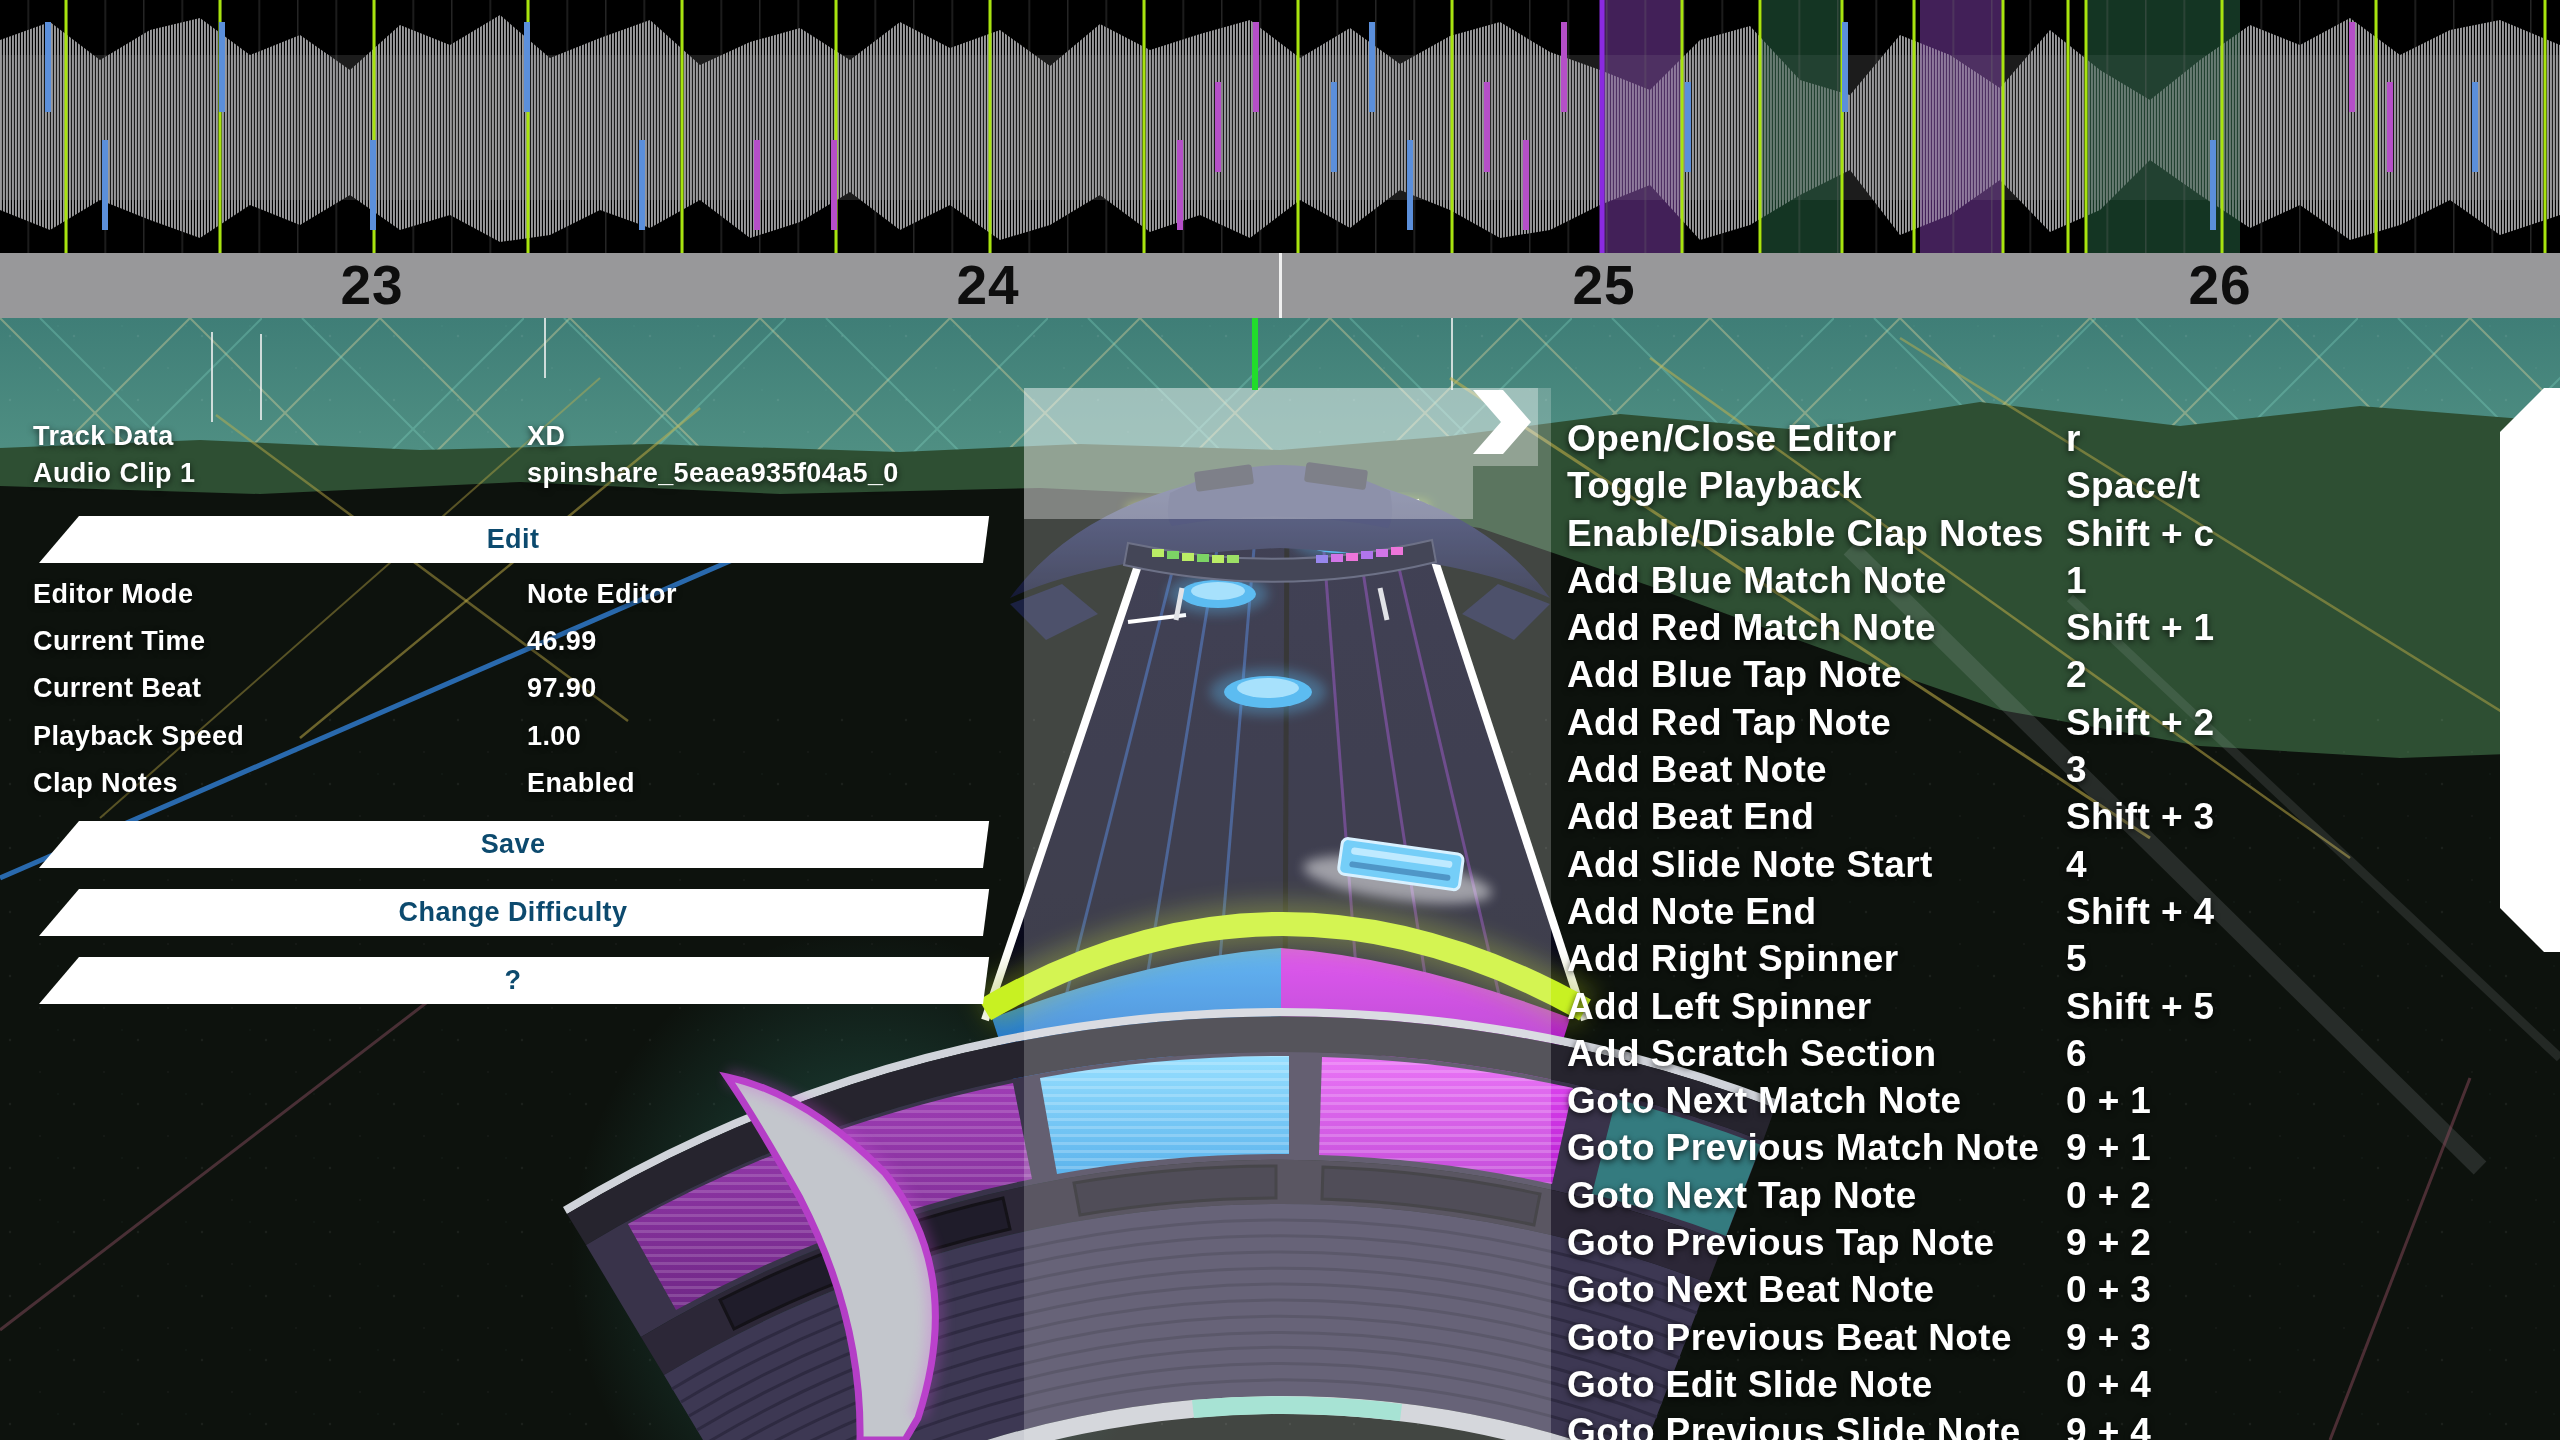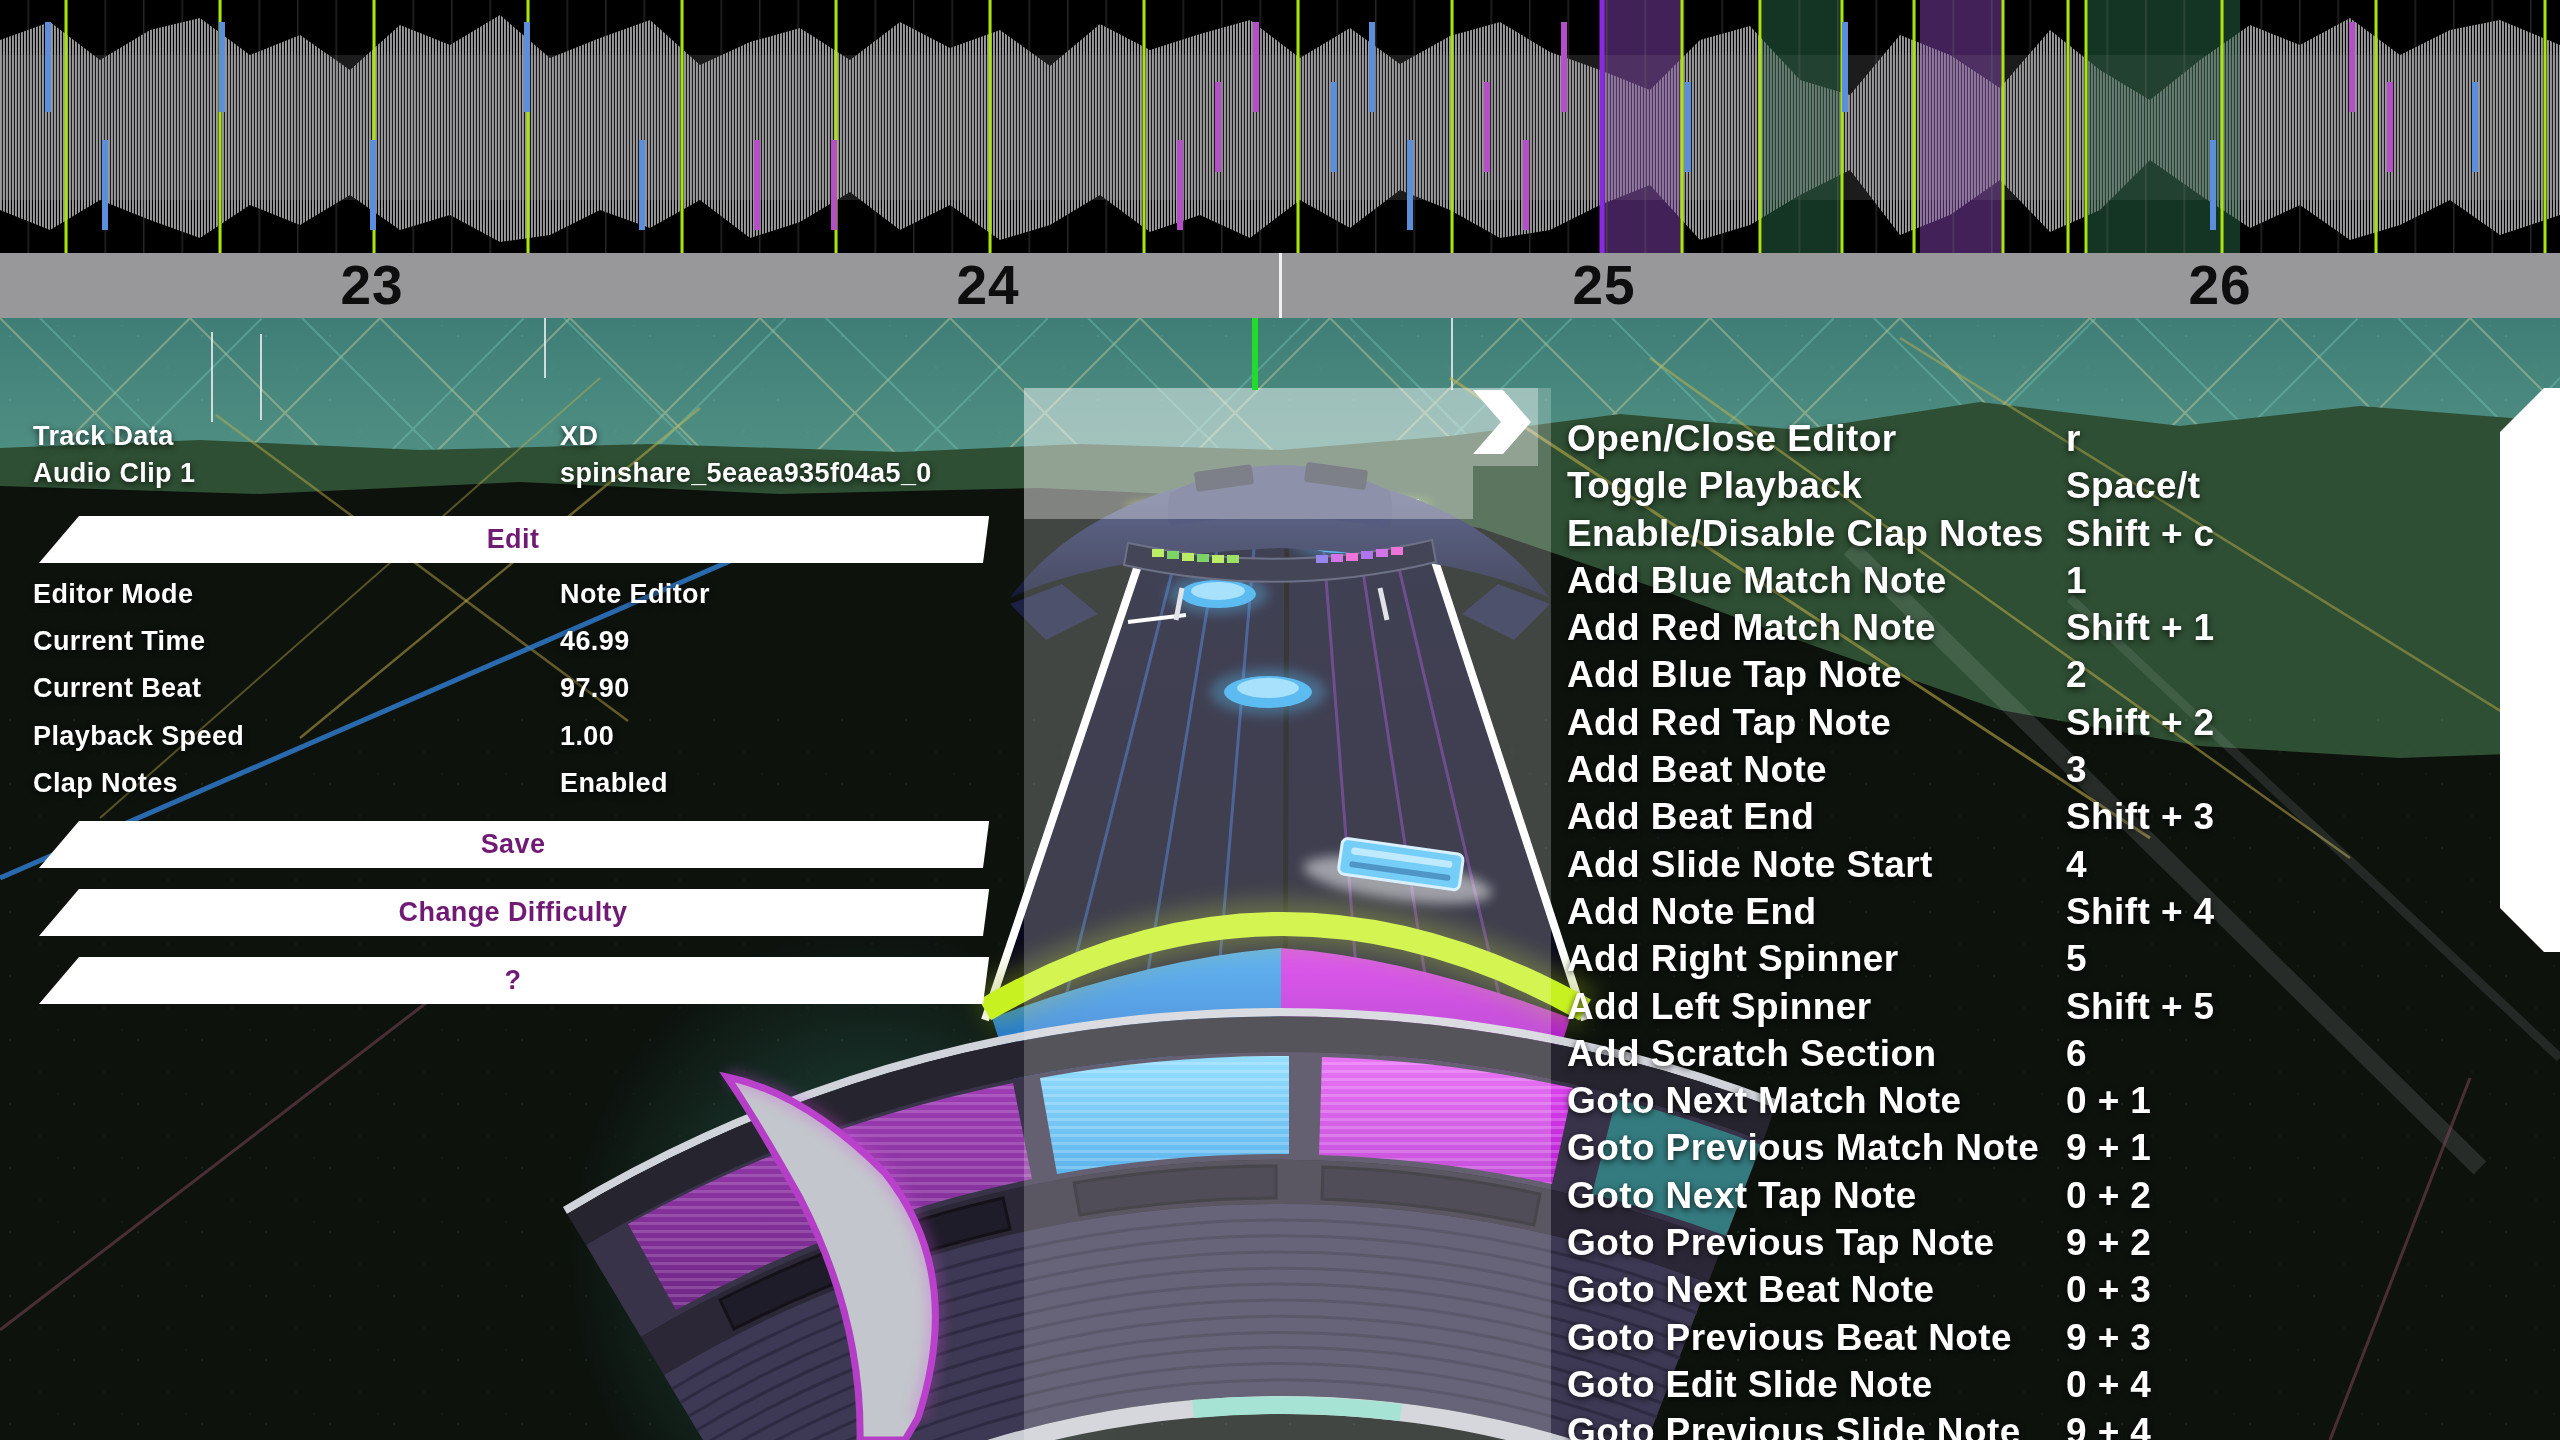--- a/index.html
+++ b/index.html
@@ -14,22 +14,22 @@
   #playhead-line { position:absolute; left:1279px; top:0; width:3px; height:65px; background:rgba(255,255,255,.85); }
 
   
   #scene { position:absolute; left:0; top:318px; width:2560px; height:1122px; }
 
   
   #track-panel { position:absolute; left:33px; top:418px; width:960px; height:600px; color:#fff; }
   .lrow { position:absolute; left:0; width:100%; height:40px; }
   .llabel, .lvalue { position:absolute; top:0; font-size:27px; font-weight:bold; letter-spacing:.4px;
                      text-shadow:0 2px 6px rgba(0,0,0,.7); white-space:nowrap; }
-  .llabel { left:0; } .lvalue { left:494px;margin-left:33px; }
-  .gbtn { position:absolute; left:0; width:960px; height:47px; border:0; background:#fff; color:#701a75;
+  .llabel { left:0; } .lvalue { left:494px; }
+  .gbtn { position:absolute; left:0; width:960px; height:47px; border:0; background:#fff; color:#0c4a6e;
           font-family:"Liberation Sans",sans-serif; font-size:27px; font-weight:bold; letter-spacing:.4px;
           clip-path:polygon(46px 0%, 99.6% 0%, calc(100% - 10px) 100%, 6px 100%); cursor:pointer; }
 
   
   #shortcut-panel { position:absolute; left:1567px; top:413px; width:993px; color:#fff; }
   .srow { position:relative; height:47.3px; }
   .slabel, .skeys { position:absolute; top:5px; font-size:37px; font-weight:bold; letter-spacing:.4px;
                     text-shadow:0 2px 6px rgba(0,0,0,.75); white-space:nowrap; }
   .slabel { left:0; } .skeys { left:499px; }
 </style>

